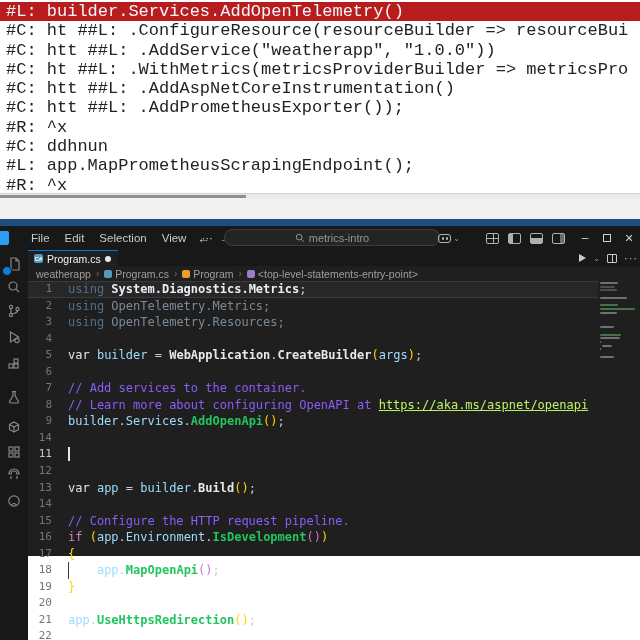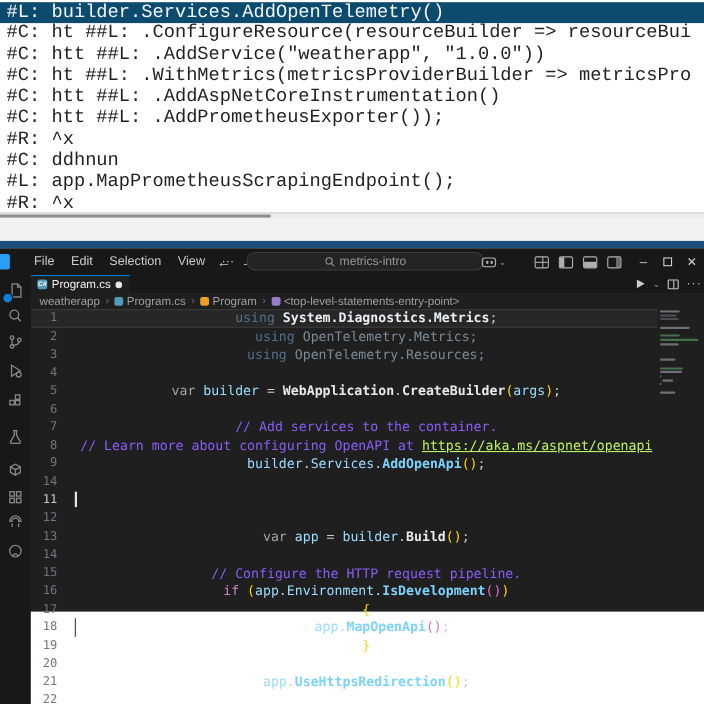--- a/index.html
+++ b/index.html
@@ -5,21 +5,21 @@
   * { margin:0; padding:0; box-sizing:border-box; }
   html,body { width:640px; height:640px; overflow:hidden; background:#fff;
               font-family:"Liberation Sans", sans-serif; }
   body { position:relative; }
 
   
   .console { position:absolute; left:0; top:0; width:640px; height:193px; background:#ffffff;
              font-family:"Liberation Mono", monospace; font-size:17px; line-height:19.3px;
              color:#222; white-space:pre; overflow:hidden; padding-top:2px; }
   .console-line { height:19.3px; padding-left:6px; }
-  .console-line.sel { background:#0c4a6e; color:#f2f7fd; }
+  .console-line.sel { background:#b91c1c; color:#f2f7fd; }
 
   .hscroll { position:absolute; left:0; top:193px; width:640px; height:5px;
              background:#e9e9e9; border-top:1px solid #d2d2d2; }
   .hscroll-thumb { position:absolute; left:0; top:1px; width:246px; height:3px; background:#8f8f8f; }
 
   .gray-strip { position:absolute; left:0; top:198px; width:640px; height:21px; background:#f1f1f1; }
   .blue-band  { position:absolute; left:0; top:219px; width:640px; height:7px; background:#1d4e7e; }
 
   
   .vscode { position:absolute; left:0; top:226px; width:640px; height:330px; background:#1f1f1f; }
@@ -82,34 +82,34 @@
   .act-icon svg { stroke:#878787; fill:none; stroke-width:1.2; }
   .badge { position:absolute; left:2px; bottom:-2px; width:10px; height:10px; border-radius:50%;
            background:#0d7fd9; border:1px solid #181818; }
 
   
   .editor { position:absolute; left:28px; top:55px; width:570px; height:359px; overflow:hidden;
             font-family:"DejaVu Sans Mono", monospace; font-size:12px; }
   .code-line { position:relative; height:16.55px; line-height:16.55px; white-space:pre; }
   .code-line .ln { position:absolute; left:0; width:24px; text-align:right; color:#6e7681; font-size:11px; }
   .code-line.active .ln { color:#c8c8c8; }
-  .code-line .lc { position:absolute; left:40px; right:0; overflow:hidden;text-align:center; }
+  .code-line .lc { position:absolute; left:40px; right:0; overflow:hidden; }
   .code-line.hl { background:#272727; border-top:1px solid #3a3a3a; border-bottom:1px solid #3a3a3a; }
   .code-line.hl .ln, .code-line.hl .lc { line-height:14.5px; }
   .cursor-bar { position:absolute; left:40px; top:1px; width:1.5px; height:13.5px; background:#e6e6e6; }
   .iguide { position:absolute; left:40px; top:0; bottom:0; width:1px; background:#3b3b3b; }
 
-  .tok-kw  { color:#a3a3a3;margin-top:36px; }
+  .tok-kw  { color:#e5e5e5;margin-top:36px; }
   .tok-kwd { color:#52708c; }
   .tok-nsb { color:#e8eef4; font-weight:600; }
   .tok-nsd { color:#7b8a96; }
   .tok-pnd { color:#7b8a96; }
   .tok-v   { color:#9cdcfe; }
   .tok-cl  { color:#e8e8e8; font-weight:600; }
-  .tok-me  { color:#7dd3fc; font-weight:700; }
+  .tok-me  { color:#22c55e; font-weight:700; }
   .tok-cm  { color:#8b5cf6; }
   .tok-cmu { color:#bef264; text-decoration:underline; }
   .tok-ctl { color:#c586c0; }
   .tok-b1  { color:#ffd700; }
   .tok-b2  { color:#d670d6; }
   .tok-pn  { color:#cccccc; }
   .tok-t   { color:#d4d4d4; }
 
   .minimap { position:absolute; left:600px; top:56px; width:37px; height:358px; overflow:hidden; }
   .mm-bar { height:2px; margin-bottom:1.7px; border-radius:1px; }

